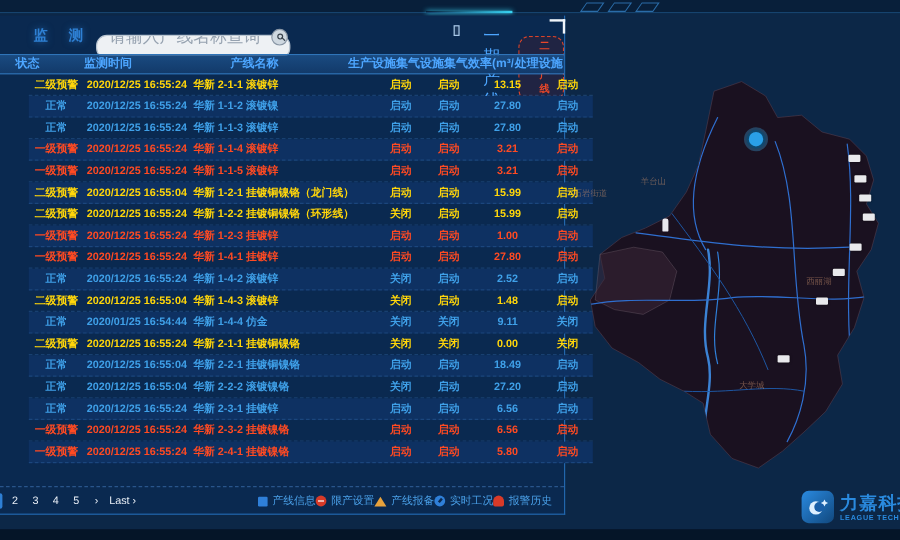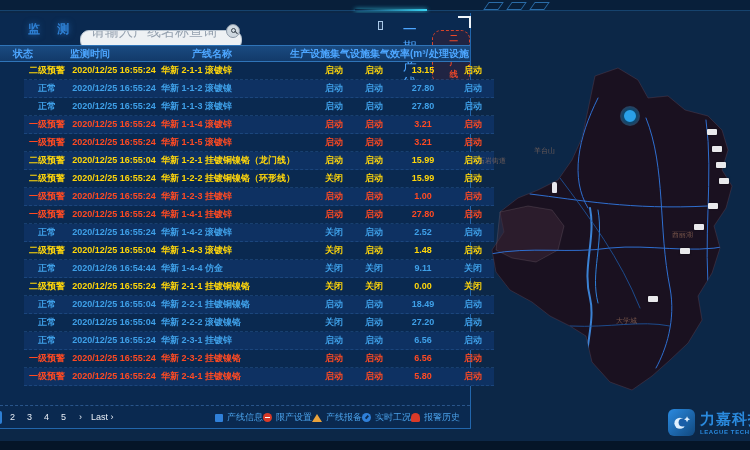--- a/index.html
+++ b/index.html
@@ -231,21 +231,21 @@
           <div class="cell c0">二级预警</div>
           <div class="cell c1">2020/12/25 16:55:04</div>
           <div class="cell c2">华新 1-4-3 滚镀锌</div>
           <div class="cell c3">关闭</div>
           <div class="cell c4">启动</div>
           <div class="cell c5">1.48</div>
           <div class="cell c6">启动</div>
         </div>
         <div class="row normal">
           <div class="cell c0">正常</div>
-          <div class="cell c1">2020/12/26 16:54:44</div>
+          <div class="cell c1">2020/01/25 16:54:44</div>
           <div class="cell c2">华新 1-4-4 仿金</div>
           <div class="cell c3">关闭</div>
           <div class="cell c4">关闭</div>
           <div class="cell c5">9.11</div>
           <div class="cell c6">关闭</div>
         </div>
         <div class="row warn2">
           <div class="cell c0">二级预警</div>
           <div class="cell c1">2020/12/25 16:55:24</div>
           <div class="cell c2">华新 2-1-1 挂镀铜镍铬</div>

